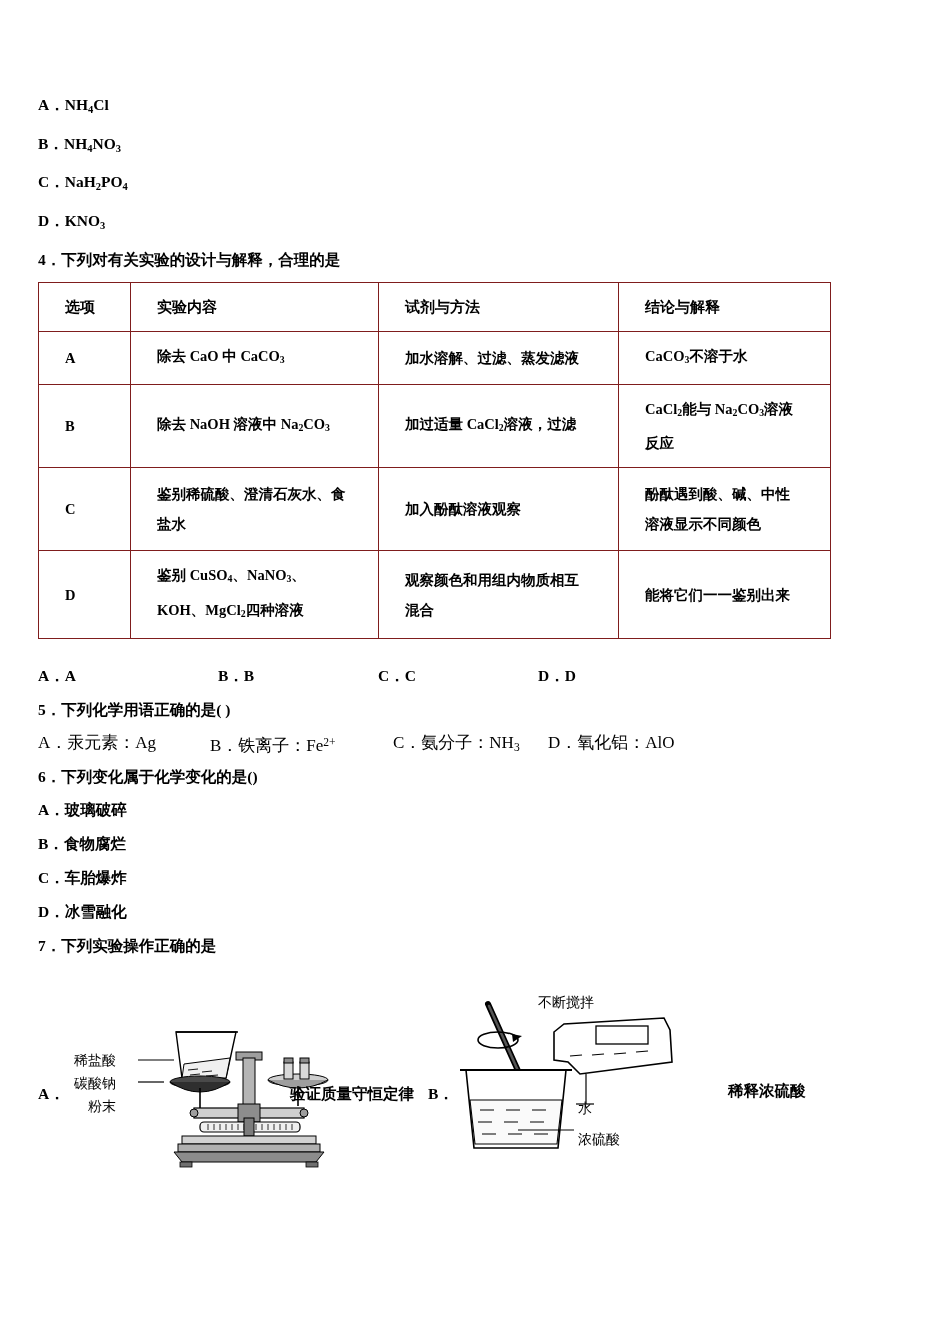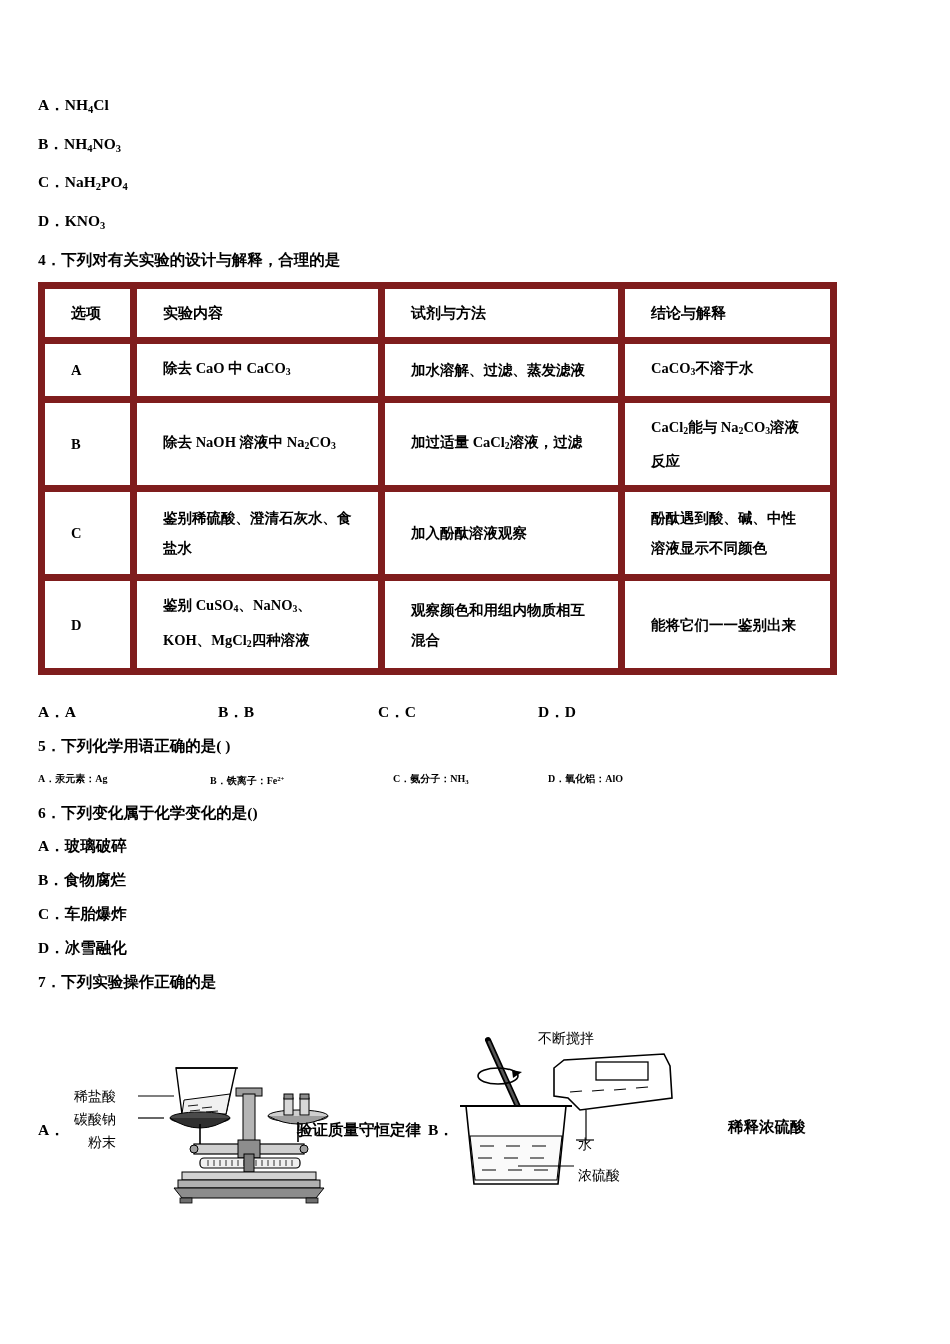--- a/index.html
+++ b/index.html
@@ -48,21 +48,21 @@
   sup { font-size: 0.68em; vertical-align: 0.45em; }
 
   
   table.exp-table {
     border-collapse: collapse;
     width: 792px;
     margin-top: 6px;
     table-layout: fixed;
   }
   table.exp-table td, table.exp-table th {
-    border: 7px solid #7f1d1d;
+    border: 1px solid #7f1d1d;
     padding: 9px 26px;
     font-weight: bold;
     font-size: 14.5px;
     line-height: 30px;
     vertical-align: middle;
     text-align: left;
   }
   table.exp-table th { font-size: 15px; }
   .col-opt { width: 92px; }
   .col-content { width: 248px; }
@@ -84,22 +84,22 @@
   }
   .ans-row span.a1 { position: absolute; left: 0px; }
   .ans-row span.a2 { position: absolute; left: 180px; }
   .ans-row span.a3 { position: absolute; left: 340px; }
   .ans-row span.a4 { position: absolute; left: 500px; }
 
   
   .inline-opts {
     position: relative;
     height: 34px;
-    font-weight: bold;
-    font-size: 10px;
+    font-weight: normal;
+    font-size: 17px;
     line-height: 34px;
     white-space: nowrap;
   }
   .inline-opts span.o1 { position: absolute; left: 0px; }
   .inline-opts span.o2 { position: absolute; left: 172px; }
   .inline-opts span.o3 { position: absolute; left: 355px; }
   .inline-opts span.o4 { position: absolute; left: 510px; }
 
   
   .figures {
@@ -285,21 +285,21 @@
         <circle cx="56" cy="83" r="4" fill="#9e9e9e" stroke="#000" stroke-width="1"></circle>
         <circle cx="166" cy="83" r="4" fill="#9e9e9e" stroke="#000" stroke-width="1"></circle>
 
         <rect x="44" y="106" width="134" height="8" fill="#d2d2d2" stroke="#000" stroke-width="1"></rect>
         <rect x="40" y="114" width="142" height="8" fill="#b0b0b0" stroke="#000" stroke-width="1"></rect>
         <polygon points="36,122 186,122 178,132 44,132" fill="#8c8c8c" stroke="#000" stroke-width="1"></polygon>
         <rect x="42" y="132" width="12" height="5" fill="#6f6f6f" stroke="#000" stroke-width="0.8"></rect>
         <rect x="168" y="132" width="12" height="5" fill="#6f6f6f" stroke="#000" stroke-width="0.8"></rect>
       </svg>
 
-      <span class="fig-caption" style="left:259px; top:106px;">验证质量守恒定律</span>
+      <span class="fig-caption" style="left:252px; top:106px;">验证质量守恒定律</span>
 
       <span class="fig-label" style="left:390px; top:106px;">B．</span>
 
       <span class="fig-ann" style="left:452px; top:16px;margin-left:48px;">不断搅拌</span>
       <span class="fig-ann" style="left:540px; top:122px;">水</span>
       <span class="fig-ann" style="left:540px; top:153px;">浓硫酸</span>
 
       <svg class="svgbox" style="left:420px; top:22px;" width="260" height="160" viewBox="0 0 260 160">
 
         <line x1="30" y1="4" x2="92" y2="142" stroke="#000" stroke-width="6" stroke-linecap="round"></line>

